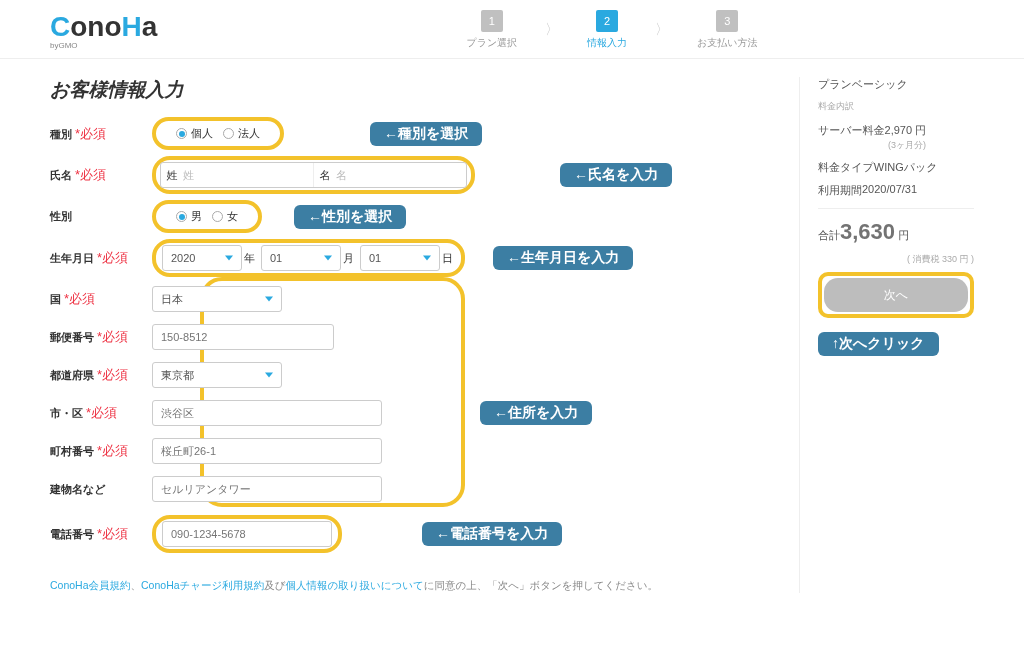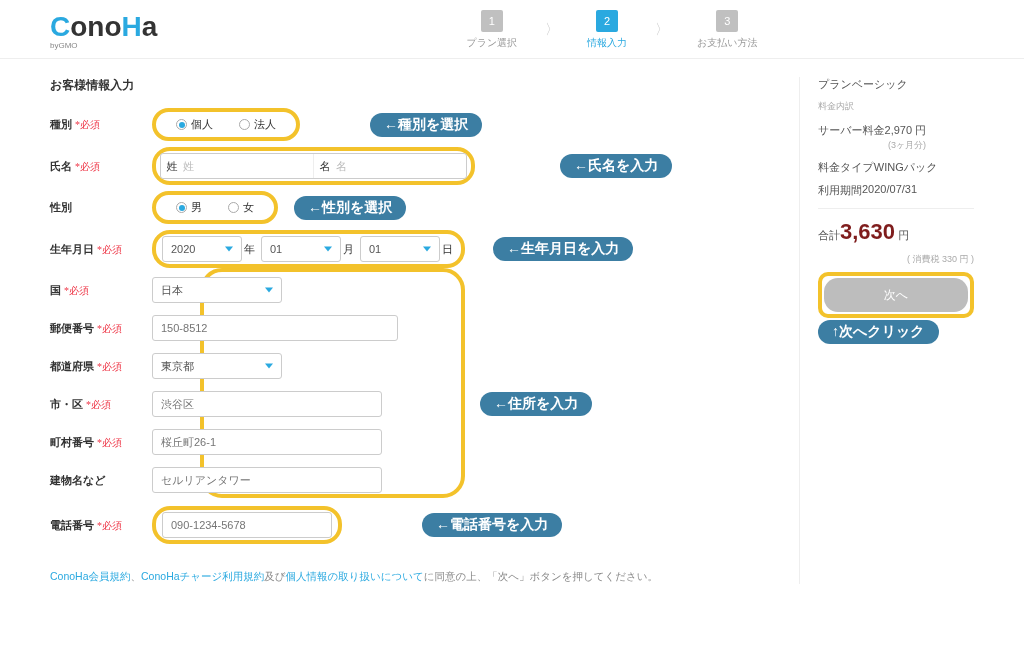--- a/index.html
+++ b/index.html
@@ -42,40 +42,40 @@
     .step-label { font-size: 10px; color: #999; }
     .step.active .step-label { color: #2aa9e0; }
     .chevron { color: #ccc; font-size: 14px; }
 
     .main {
       display: flex;
       padding: 18px 50px 30px;
       gap: 30px;
     }
     .form-area { flex: 1; }
-    .form-title { font-size: 12px; font-weight: 700; margin-bottom: 14px; }
+    .form-title { font-size: 19px; font-weight: 700; margin-bottom: 14px; font-style: italic; }
     .row {
       display: flex;
       align-items: center;
       min-height: 32px;
       margin-bottom: 6px;
       position: relative;
     }
     .flabel {
       width: 102px;
       font-size: 11px;
       font-weight: 700;
     }
-    .req { color: #e34; font-size: 10px; font-weight: 400; margin-left: 3px; font-family: Liberation Serif, serif; }
+    .req { color: #e34; font-size: 13px; font-weight: 400; margin-left: 3px; }
     .controls { display: flex; align-items: center; gap: 6px; flex: 1; }
 
     .radio-group {
       display: inline-flex;
       align-items: center;
-      gap: 26px;
+      gap: 10px;
       padding: 3px 14px;
     }
     .rad { display: flex; align-items: center; gap: 4px; font-size: 11px; }
     .rbtn {
       width: 11px; height: 11px; border: 1px solid #aaa; border-radius: 50%;
       display: inline-flex; align-items: center; justify-content: center;
     }
     .rbtn.on::after { content:""; width: 6px; height: 6px; background: #2aa9e0; border-radius: 50%; }
 
     .inp, .sel {
@@ -113,37 +113,37 @@
       pointer-events: none;
     }
 
     
     .anno {
       background: #3c7ea3;
       color: #fff;
       font-weight: 700;
       font-size: 14px;
       padding: 3px 14px;
-      border-radius: 12px;
+      border-radius: 6px;
       position: absolute;
       white-space: nowrap;
     }
 
     
     .summary {
       width: 175px;
       border-left: 1px solid #eee;
       padding-left: 18px;
       font-size: 11px;
       color: #555;
     }
     .summary .srow { display: flex; justify-content: flex-start; margin-bottom: 8px; }
     .summary .small { font-size: 9px; color: #aaa; }
     .summary hr { border: none; border-top: 1px solid #eee; margin: 10px 0; }
-    .total-num { font-size: 22px; font-weight: 700; color: #7f1d1d; }
+    .total-num { font-size: 22px; font-weight: 700; color: #737373; }
     .next-btn {
       display: block;
       width: 100%;
       height: 34px;
       background: #bdbdbd;
       color: #fff;
       text-align: center;
       line-height: 34px;
       font-size: 12px;
       border-radius: 14px;
@@ -278,21 +278,21 @@
           <span class="sel" style="width:130px;">
               <span>日本</span>
               <span class="caret"></span>
             </span>
         </div>
       </div>
 
       <div class="row">
         <div class="flabel"><span>郵便番号</span><span class="req">*必須</span></div>
         <div class="controls">
-            <input class="inp" style="width: 246px;" placeholder="150-8512">
+            <input class="inp" style="width: 182px;" placeholder="150-8512">
           </div>
       </div>
 
       <div class="row">
         <div class="flabel"><span>都道府県</span><span class="req">*必須</span></div>
         <div class="controls">
           <span class="sel" style="width:130px;">
               <span>東京都</span>
               <span class="caret"></span>
             </span>
@@ -355,15 +355,15 @@
       </div>
     <hr>
     <div class="srow" style="align-items:baseline;">
       <span>合計</span>
       <span><span class="total-num">3,630</span> <span>円</span></span>
     </div>
     <div class="small" style="text-align:right;">( 消費税 330 円 )</div>
     <div class="next-ring">
       <span class="next-btn">次へ</span>
     </div>
-    <div class="anno" style="position:relative; margin-top:2px; left:auto; display:inline-block;">↑次へクリック</div>
+    <div class="anno" style="position:relative; margin-top:14px; left:auto; display:inline-block;">↑次へクリック</div>
   </div>
 </div>
 
 </body></html>

